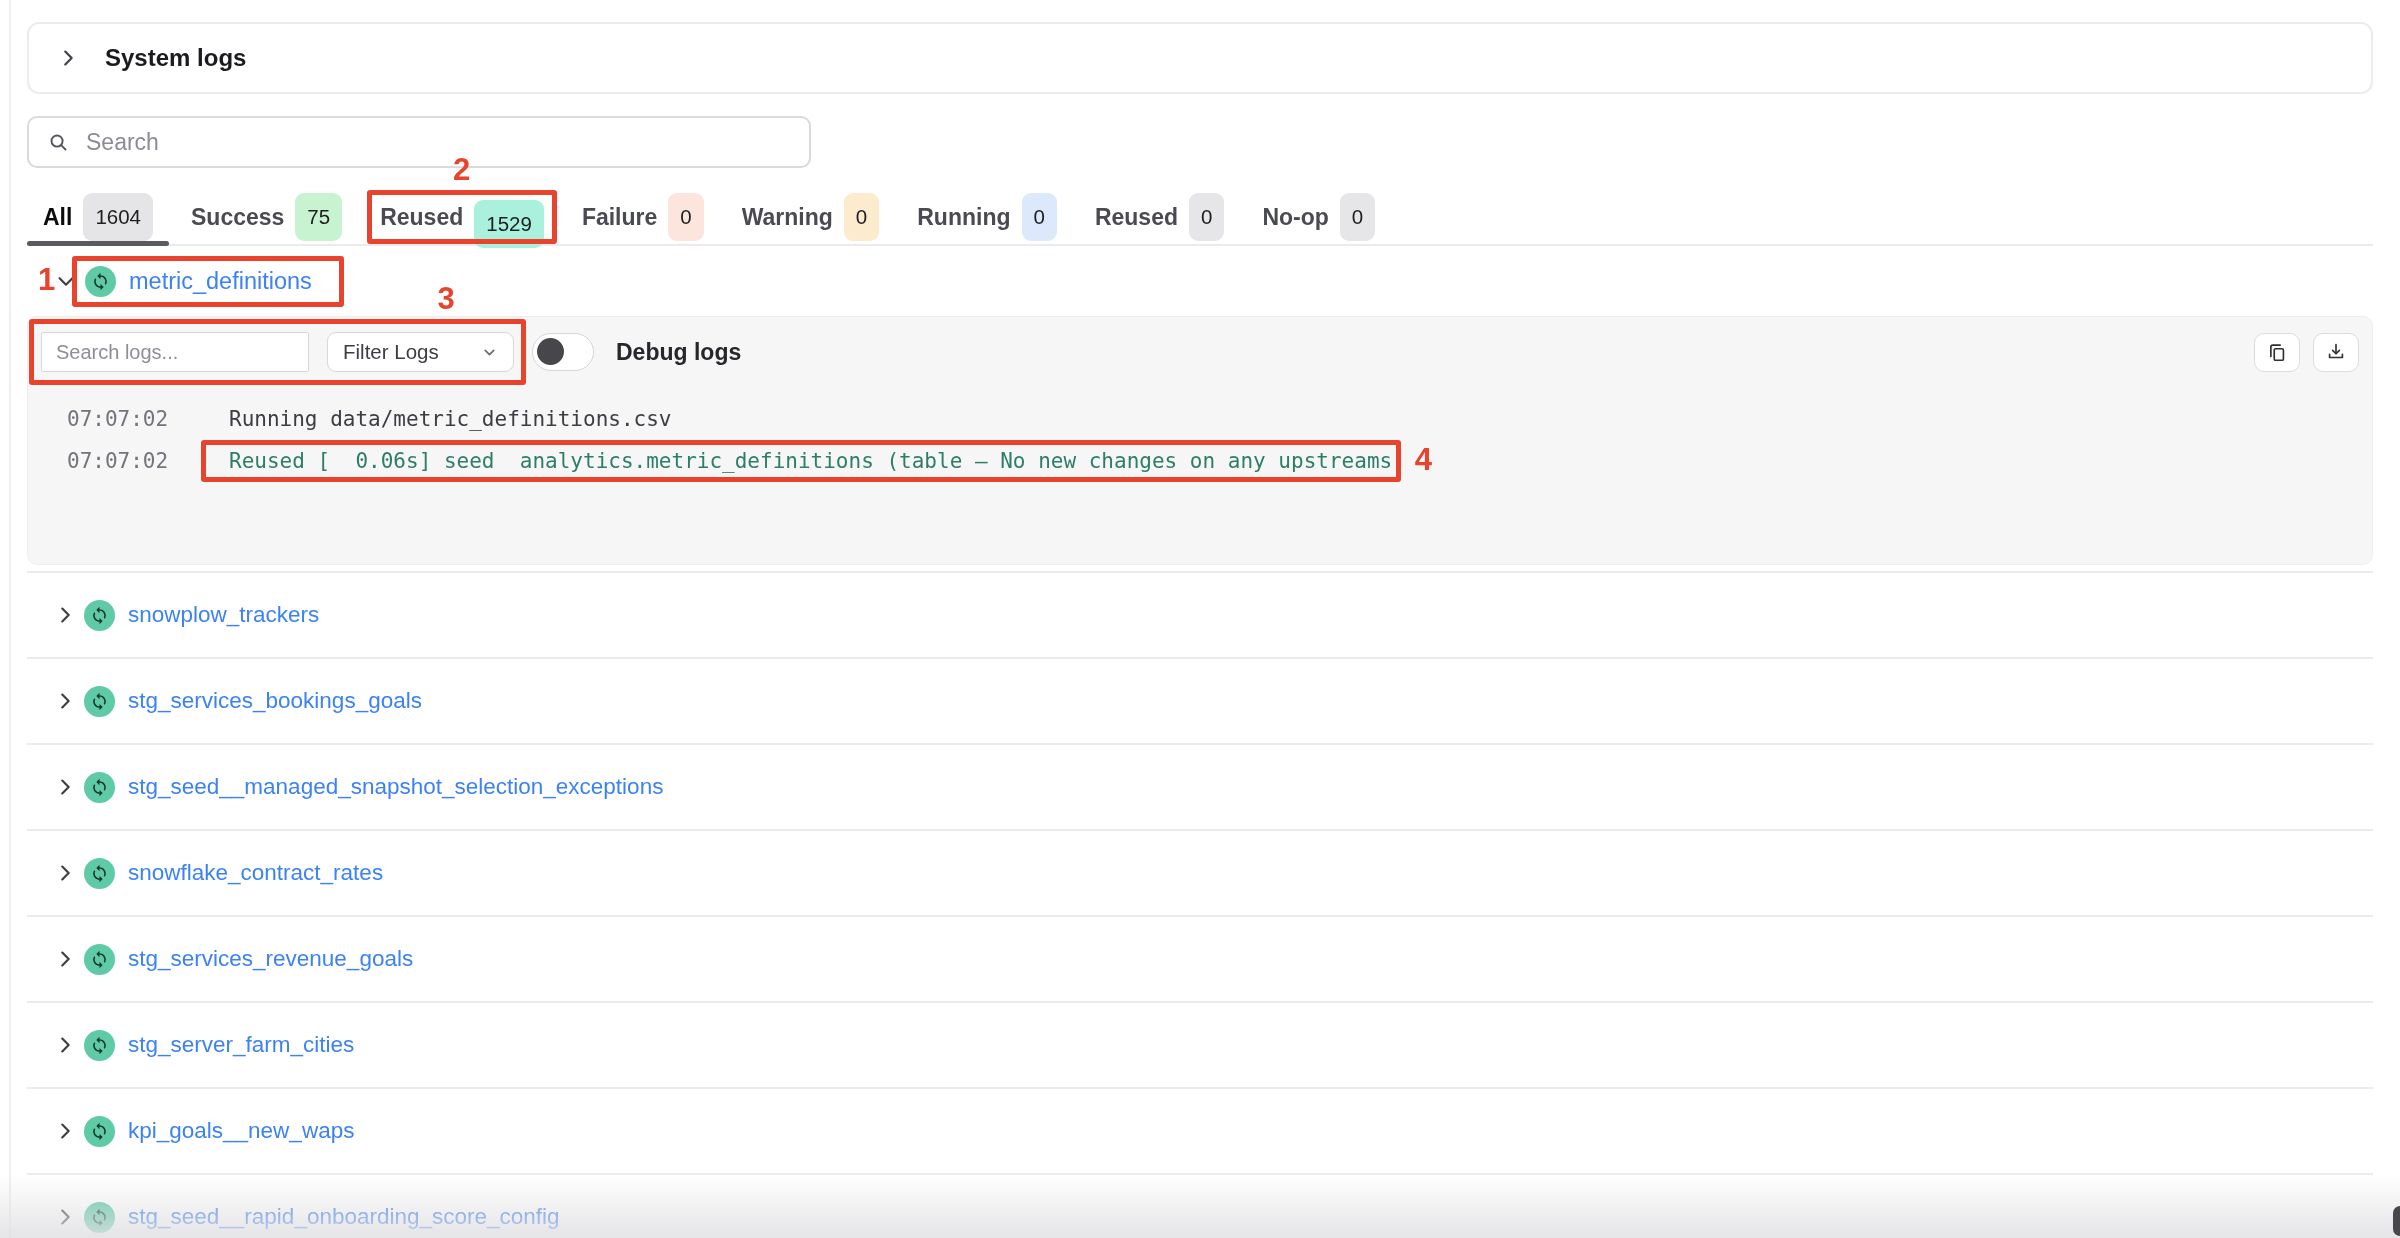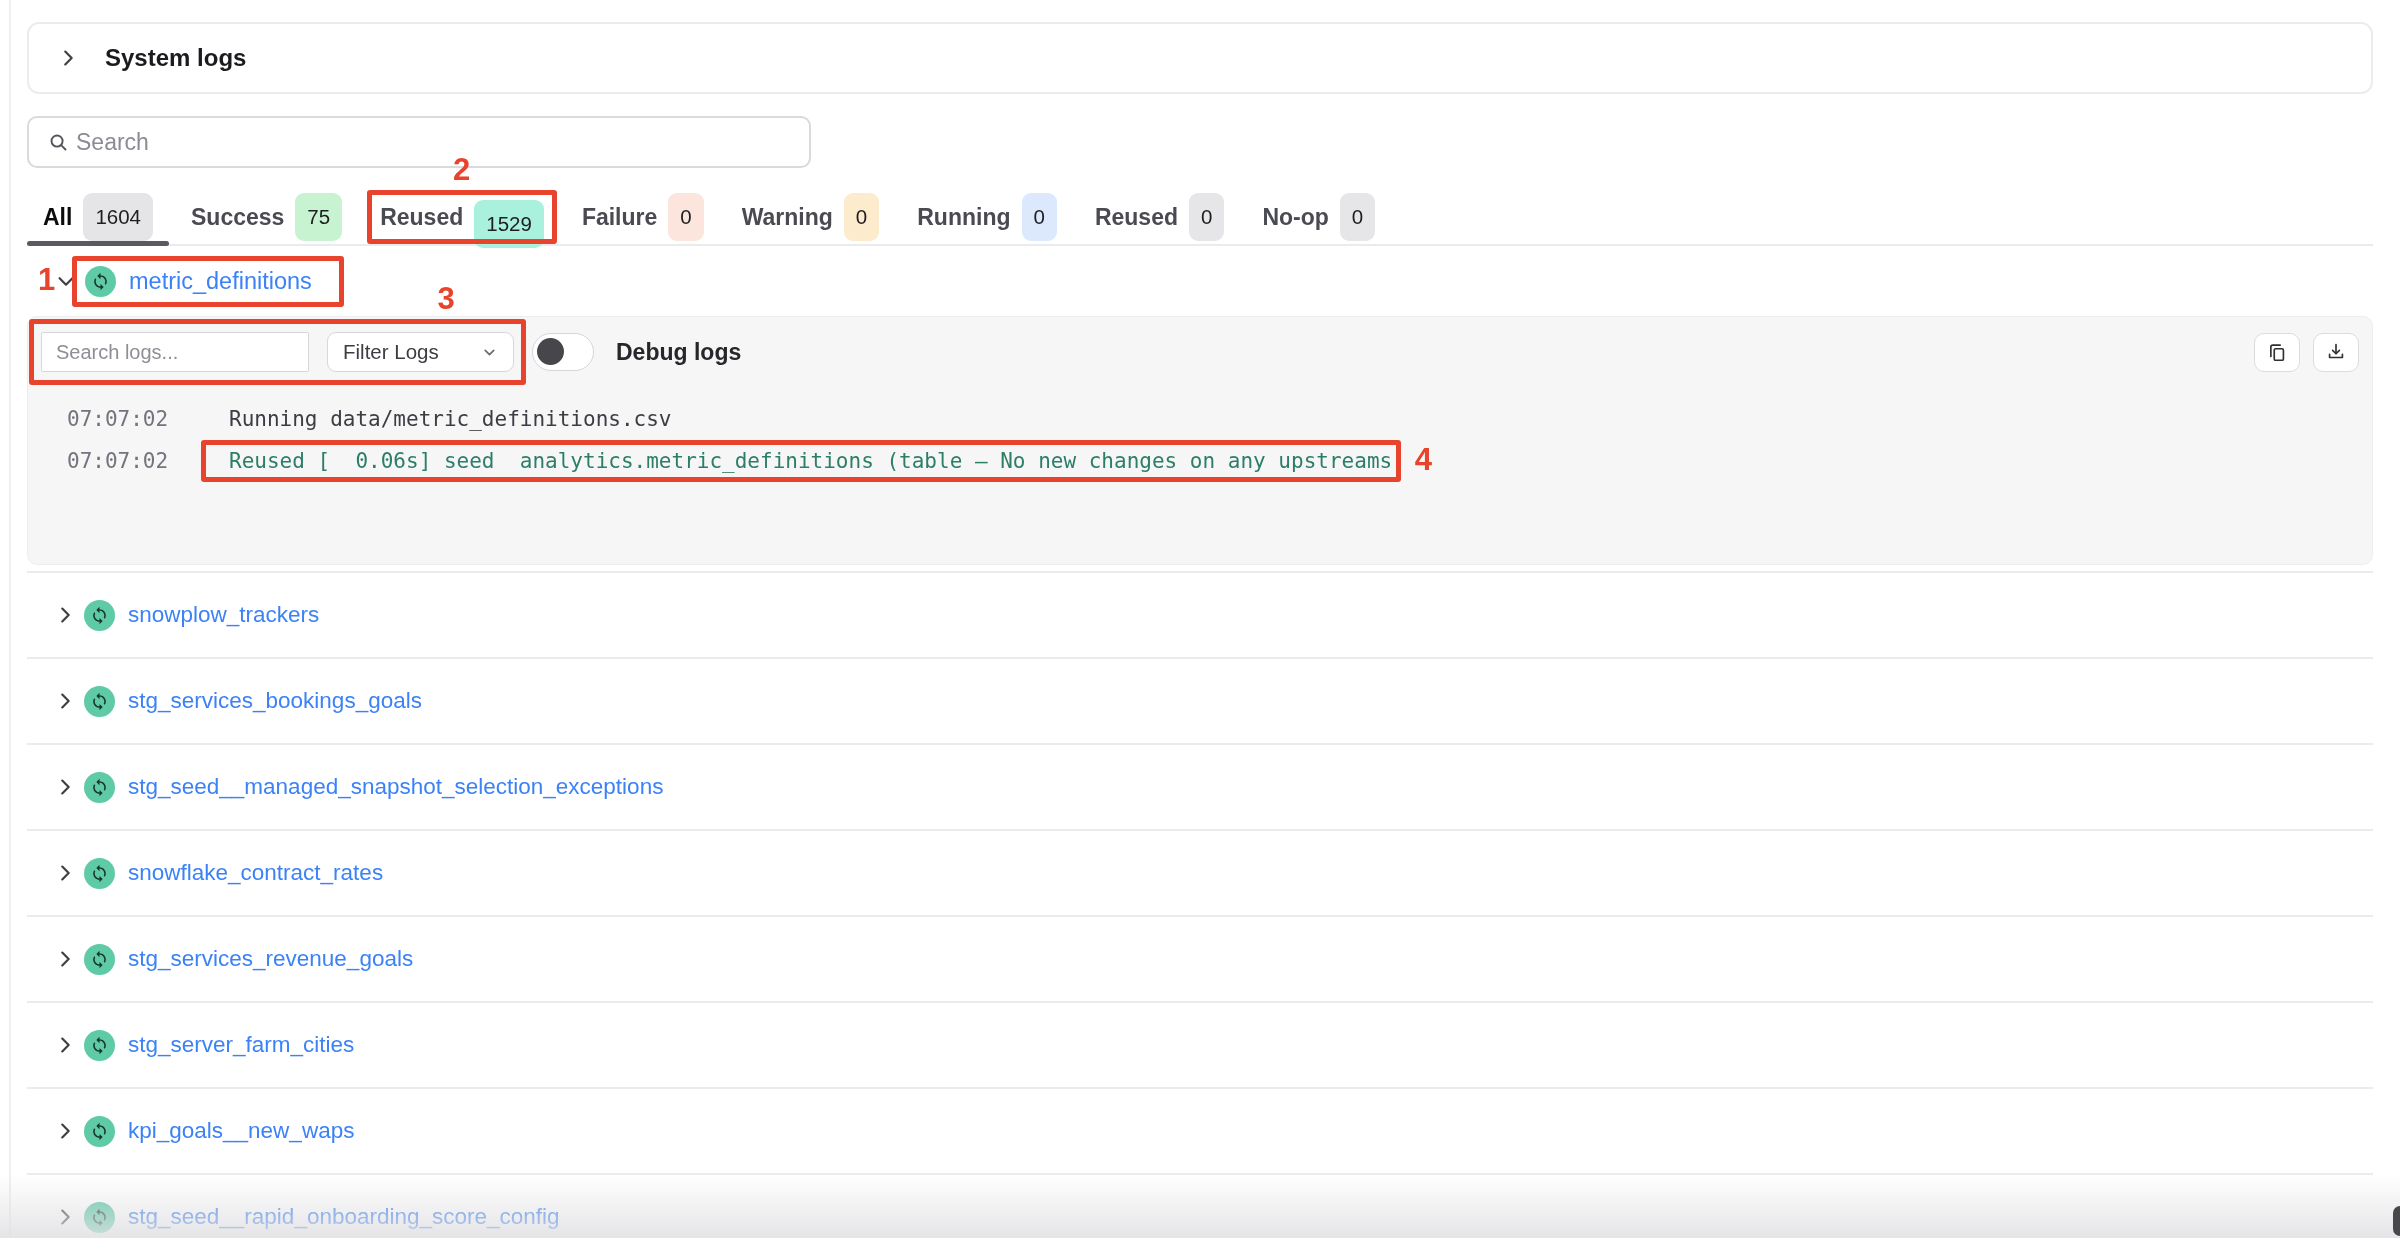--- a/index.html
+++ b/index.html
@@ -12,21 +12,21 @@
   .container{position:absolute;left:27px;right:27px;top:0;}
 
   
   .syscard{margin-top:22px;height:72px;border:2px solid #ececee;border-radius:12px;
     display:flex;align-items:center;padding-left:28px;gap:26px;box-sizing:border-box;background:#fff;}
   .syscard .title{font-size:24px;font-weight:700;color:#1b1b1f;}
   .chev{flex:none;display:inline-flex;}
 
   
   .searchbox{margin-top:22px;width:784px;height:52px;border:2px solid #d9d9de;border-radius:10px;
-    display:flex;align-items:center;padding:6px 18px;gap:4px;box-sizing:border-box;background:#fff;}
+    display:flex;align-items:center;padding:6px 18px;gap:14px;box-sizing:border-box;background:#fff;}
   .searchbox input{border:none;outline:none;flex:1;font-size:23px;color:#3c3c43;background:transparent;font-family:inherit;}
   .searchbox input::placeholder{color:#8b8b94;}
 
   
   .tabs{margin-top:22px;display:flex;gap:6px;border-bottom:2px solid #ebebed;height:54px;align-items:center;position:relative;}
   .tab{position:relative;display:flex;align-items:center;height:100%;padding:0 16px;cursor:pointer;}
   .tab-inner{display:inline-flex;align-items:center;gap:11px;}
   .tab-label{font-size:23px;font-weight:700;color:#4a4a52;white-space:nowrap;}
   .tab.active .tab-label{color:#0c0c0e;}
   .tab-badge{font-size:20.5px;color:#1e1e22;padding:12px 12px;border-radius:9px;line-height:1.15;}

